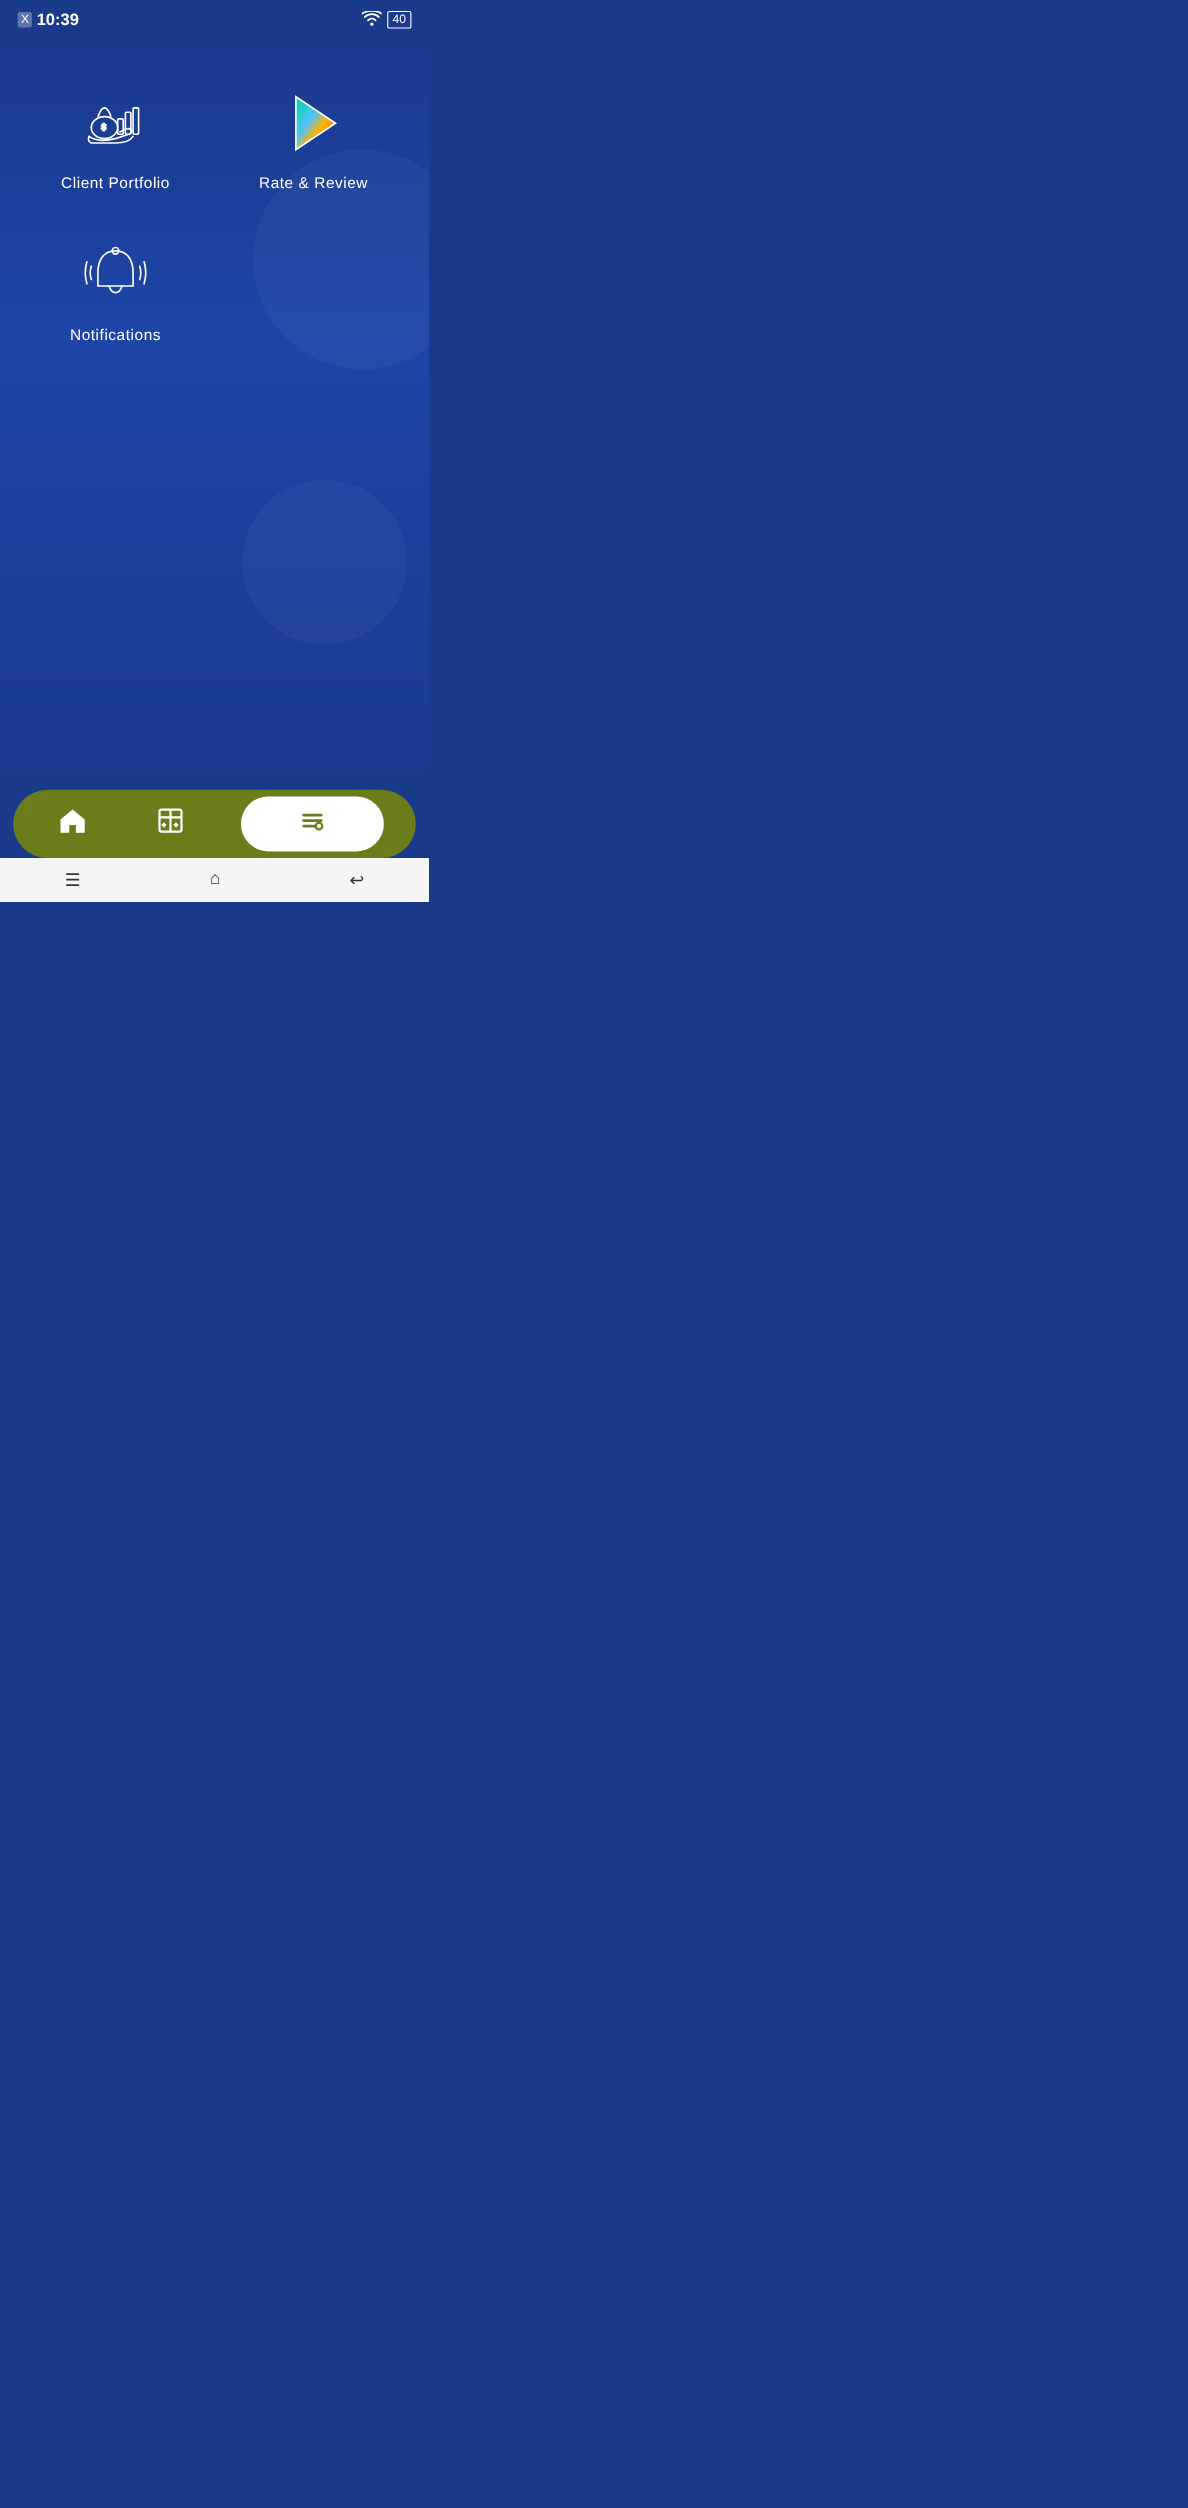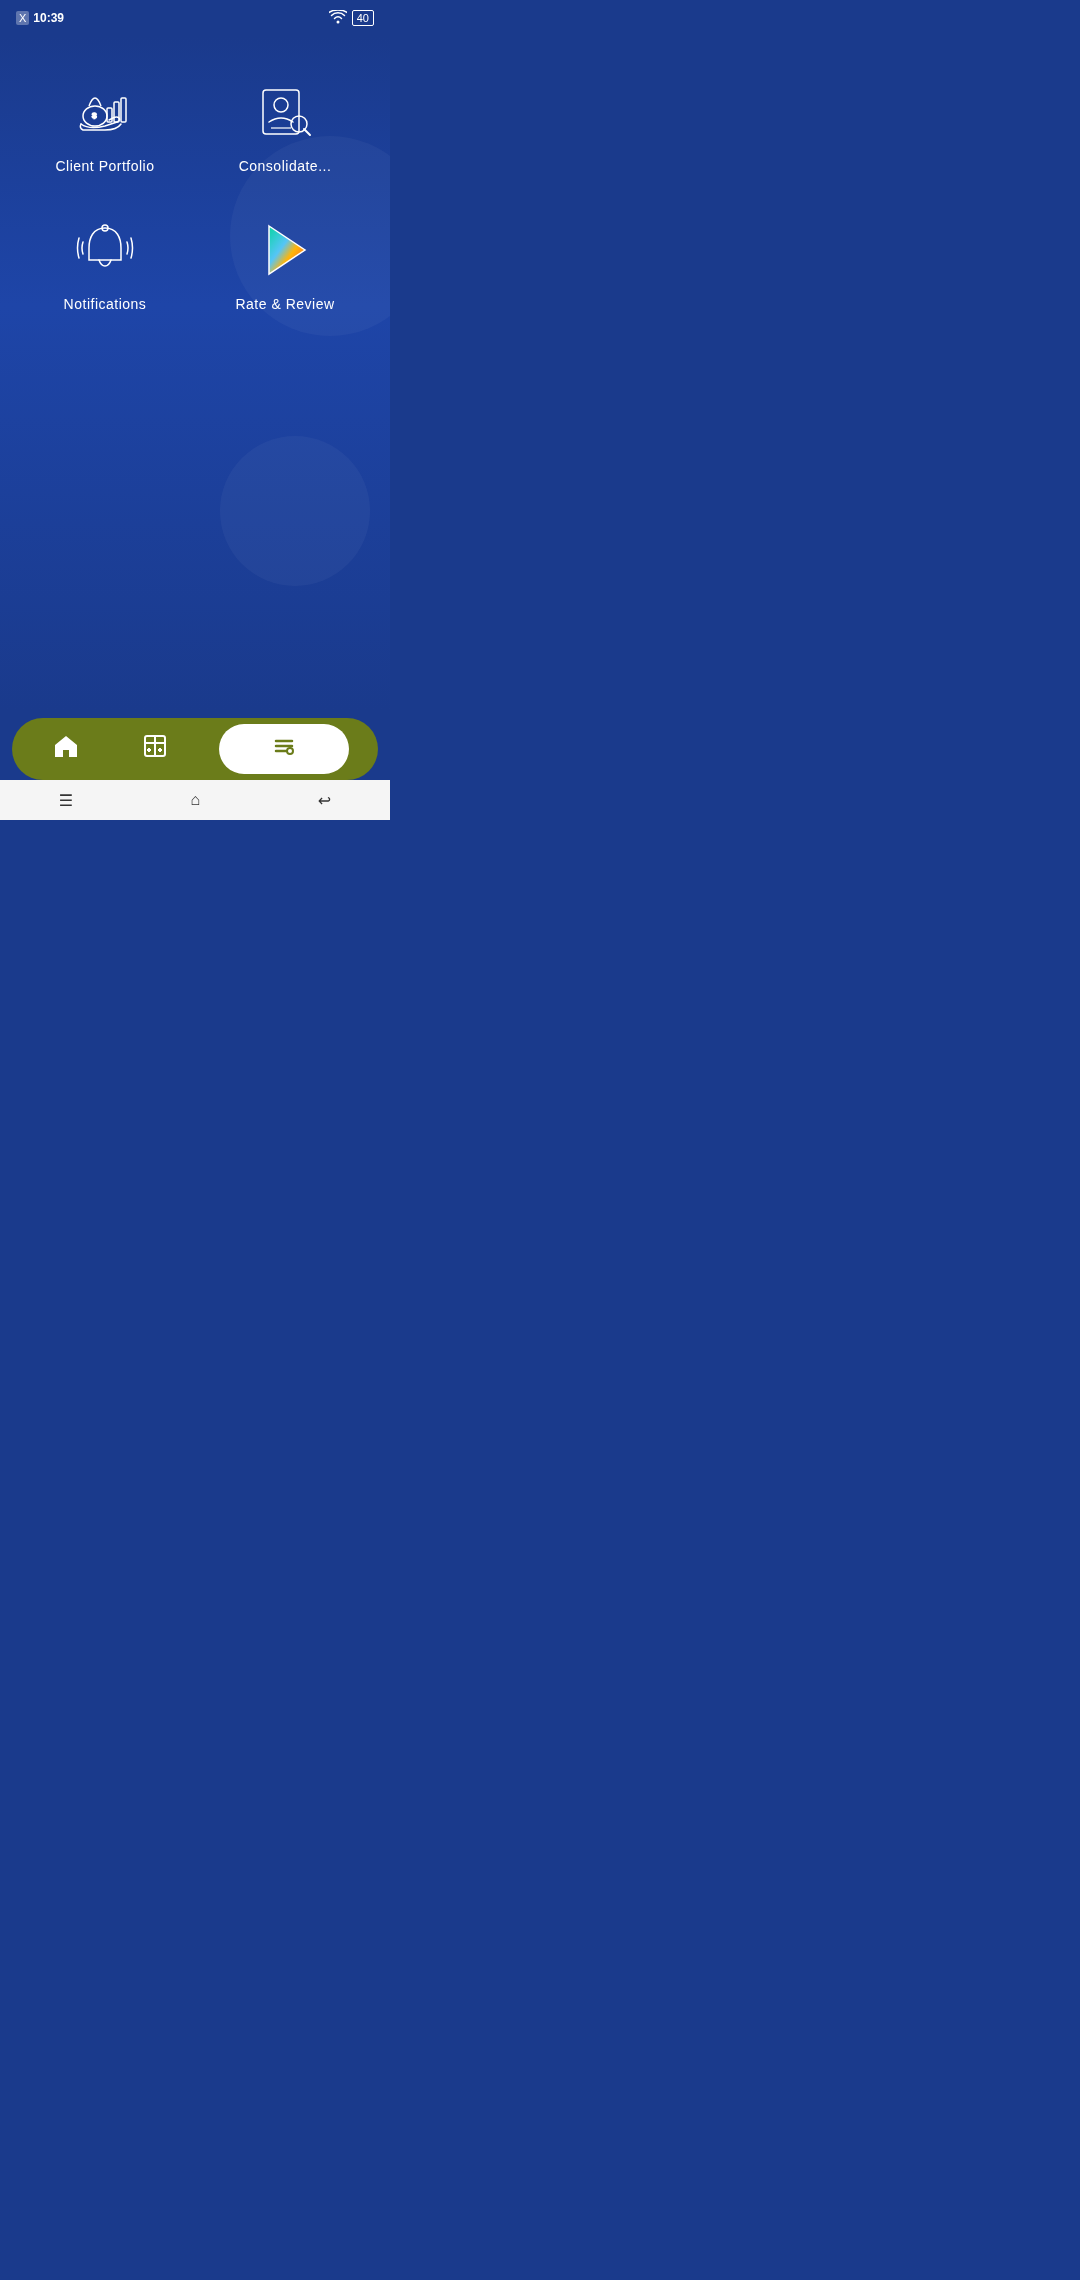--- a/index.html
+++ b/index.html
@@ -25,21 +25,21 @@
     }
 
     .status-left {
       display: flex;
       align-items: center;
       gap: 4px;
     }
 
     .status-time {
       color: white;
-      font-size: 12px;
+      font-size: 15px;
       font-weight: 600;
     }
 
     .status-x {
       color: white;
       font-size: 11px;
       background: rgba(255,255,255,0.3);
       border-radius: 2px;
       padding: 1px 3px;
     }
@@ -249,80 +249,64 @@
           <rect x="41" y="22" width="5" height="20" rx="1" fill="none" stroke="white" stroke-width="1.5"></rect>
           <rect x="48" y="18" width="5" height="24" rx="1" fill="none" stroke="white" stroke-width="1.5"></rect>
 
           <path d="M8 44 Q16 50 32 46 L44 42 Q48 40 46 38 Q44 36 40 38 L36 40" stroke="white" stroke-width="1.5" fill="none" stroke-linecap="round"></path>
           <path d="M8 44 Q6 48 10 50 L32 50 Q44 50 48 44" stroke="white" stroke-width="1.5" fill="none" stroke-linecap="round"></path>
         </svg>
       </div>
       <span class="menu-label">Client Portfolio</span>
     </div>
 
-    <div class="menu-item">
-      <div class="menu-icon">
-        <svg viewBox="0 0 64 64">
-
-          <rect x="10" y="10" width="36" height="44" rx="3" stroke="white" stroke-width="1.5" fill="none"></rect>
-          <circle cx="28" cy="25" r="7" stroke="white" stroke-width="1.5" fill="none"></circle>
-          <path d="M16 42 Q28 34 40 42" stroke="white" stroke-width="1.5" fill="none" stroke-linecap="round"></path>
-
-          <circle cx="46" cy="44" r="8" stroke="white" stroke-width="1.5" fill="none"></circle>
-          <line x1="51" y1="49" x2="57" y2="55" stroke="white" stroke-width="2" stroke-linecap="round"></line>
-
-          <line x1="18" y1="48" x2="38" y2="48" stroke="white" stroke-width="1.2"></line>
-        </svg>
-      </div>
-      <span class="menu-label">Consolidate...</span>
-    </div>
-
-
-
-
-
-    <div class="menu-item">
-      <div class="menu-icon">
-        <svg viewBox="0 0 64 64">
-
-          <path d="M32 10 C20 10 16 20 16 30 L16 42 L48 42 L48 30 C48 20 44 10 32 10 Z" stroke="white" stroke-width="1.5" fill="none"></path>
-
-          <circle cx="32" cy="10" r="3" stroke="white" stroke-width="1.5" fill="none"></circle>
-
-          <path d="M26 42 Q28 48 32 48 Q36 48 38 42" stroke="white" stroke-width="1.5" fill="none" stroke-linecap="round"></path>
-
-          <path d="M10 24 Q8 30 10 36" stroke="white" stroke-width="1.5" fill="none" stroke-linecap="round"></path>
-          <path d="M6 20 Q3 30 6 40" stroke="white" stroke-width="1.5" fill="none" stroke-linecap="round"></path>
-
-          <path d="M54 24 Q56 30 54 36" stroke="white" stroke-width="1.5" fill="none" stroke-linecap="round"></path>
-          <path d="M58 20 Q61 30 58 40" stroke="white" stroke-width="1.5" fill="none" stroke-linecap="round"></path>
-        </svg>
-      </div>
-      <span class="menu-label">Notifications</span>
-    </div>
+
+
+
+
 
     <div class="menu-item">
       <div class="menu-icon">
 
         <svg class="play-icon" viewBox="0 0 64 64">
 
           <polygon points="16,8 52,32 16,56" fill="url(#playGrad)"></polygon>
           <defs>
             <linearGradient id="playGrad" x1="0%" y1="0%" x2="100%" y2="100%">
               <stop offset="0%" style="stop-color:#00d4a0"></stop>
               <stop offset="40%" style="stop-color:#4fc3f7"></stop>
               <stop offset="60%" style="stop-color:#ffb300"></stop>
               <stop offset="100%" style="stop-color:#f44336"></stop>
             </linearGradient>
           </defs>
         </svg>
       </div>
       <span class="menu-label">Rate &amp; Review</span>
     </div>
 
+    <div class="menu-item">
+      <div class="menu-icon">
+        <svg viewBox="0 0 64 64">
+
+          <path d="M32 10 C20 10 16 20 16 30 L16 42 L48 42 L48 30 C48 20 44 10 32 10 Z" stroke="white" stroke-width="1.5" fill="none"></path>
+
+          <circle cx="32" cy="10" r="3" stroke="white" stroke-width="1.5" fill="none"></circle>
+
+          <path d="M26 42 Q28 48 32 48 Q36 48 38 42" stroke="white" stroke-width="1.5" fill="none" stroke-linecap="round"></path>
+
+          <path d="M10 24 Q8 30 10 36" stroke="white" stroke-width="1.5" fill="none" stroke-linecap="round"></path>
+          <path d="M6 20 Q3 30 6 40" stroke="white" stroke-width="1.5" fill="none" stroke-linecap="round"></path>
+
+          <path d="M54 24 Q56 30 54 36" stroke="white" stroke-width="1.5" fill="none" stroke-linecap="round"></path>
+          <path d="M58 20 Q61 30 58 40" stroke="white" stroke-width="1.5" fill="none" stroke-linecap="round"></path>
+        </svg>
+      </div>
+      <span class="menu-label">Notifications</span>
+    </div>
+
   </div>
 
 
 </div>
 
 <div class="bottom-nav">
   <div class="nav-btn">
     <span class="nav-icon">
       <svg width="26" height="26" viewBox="0 0 26 26" fill="white">
         <path d="M13 3 L2 12 L2 24 L10 24 L10 17 L16 17 L16 24 L24 24 L24 12 Z"></path>

